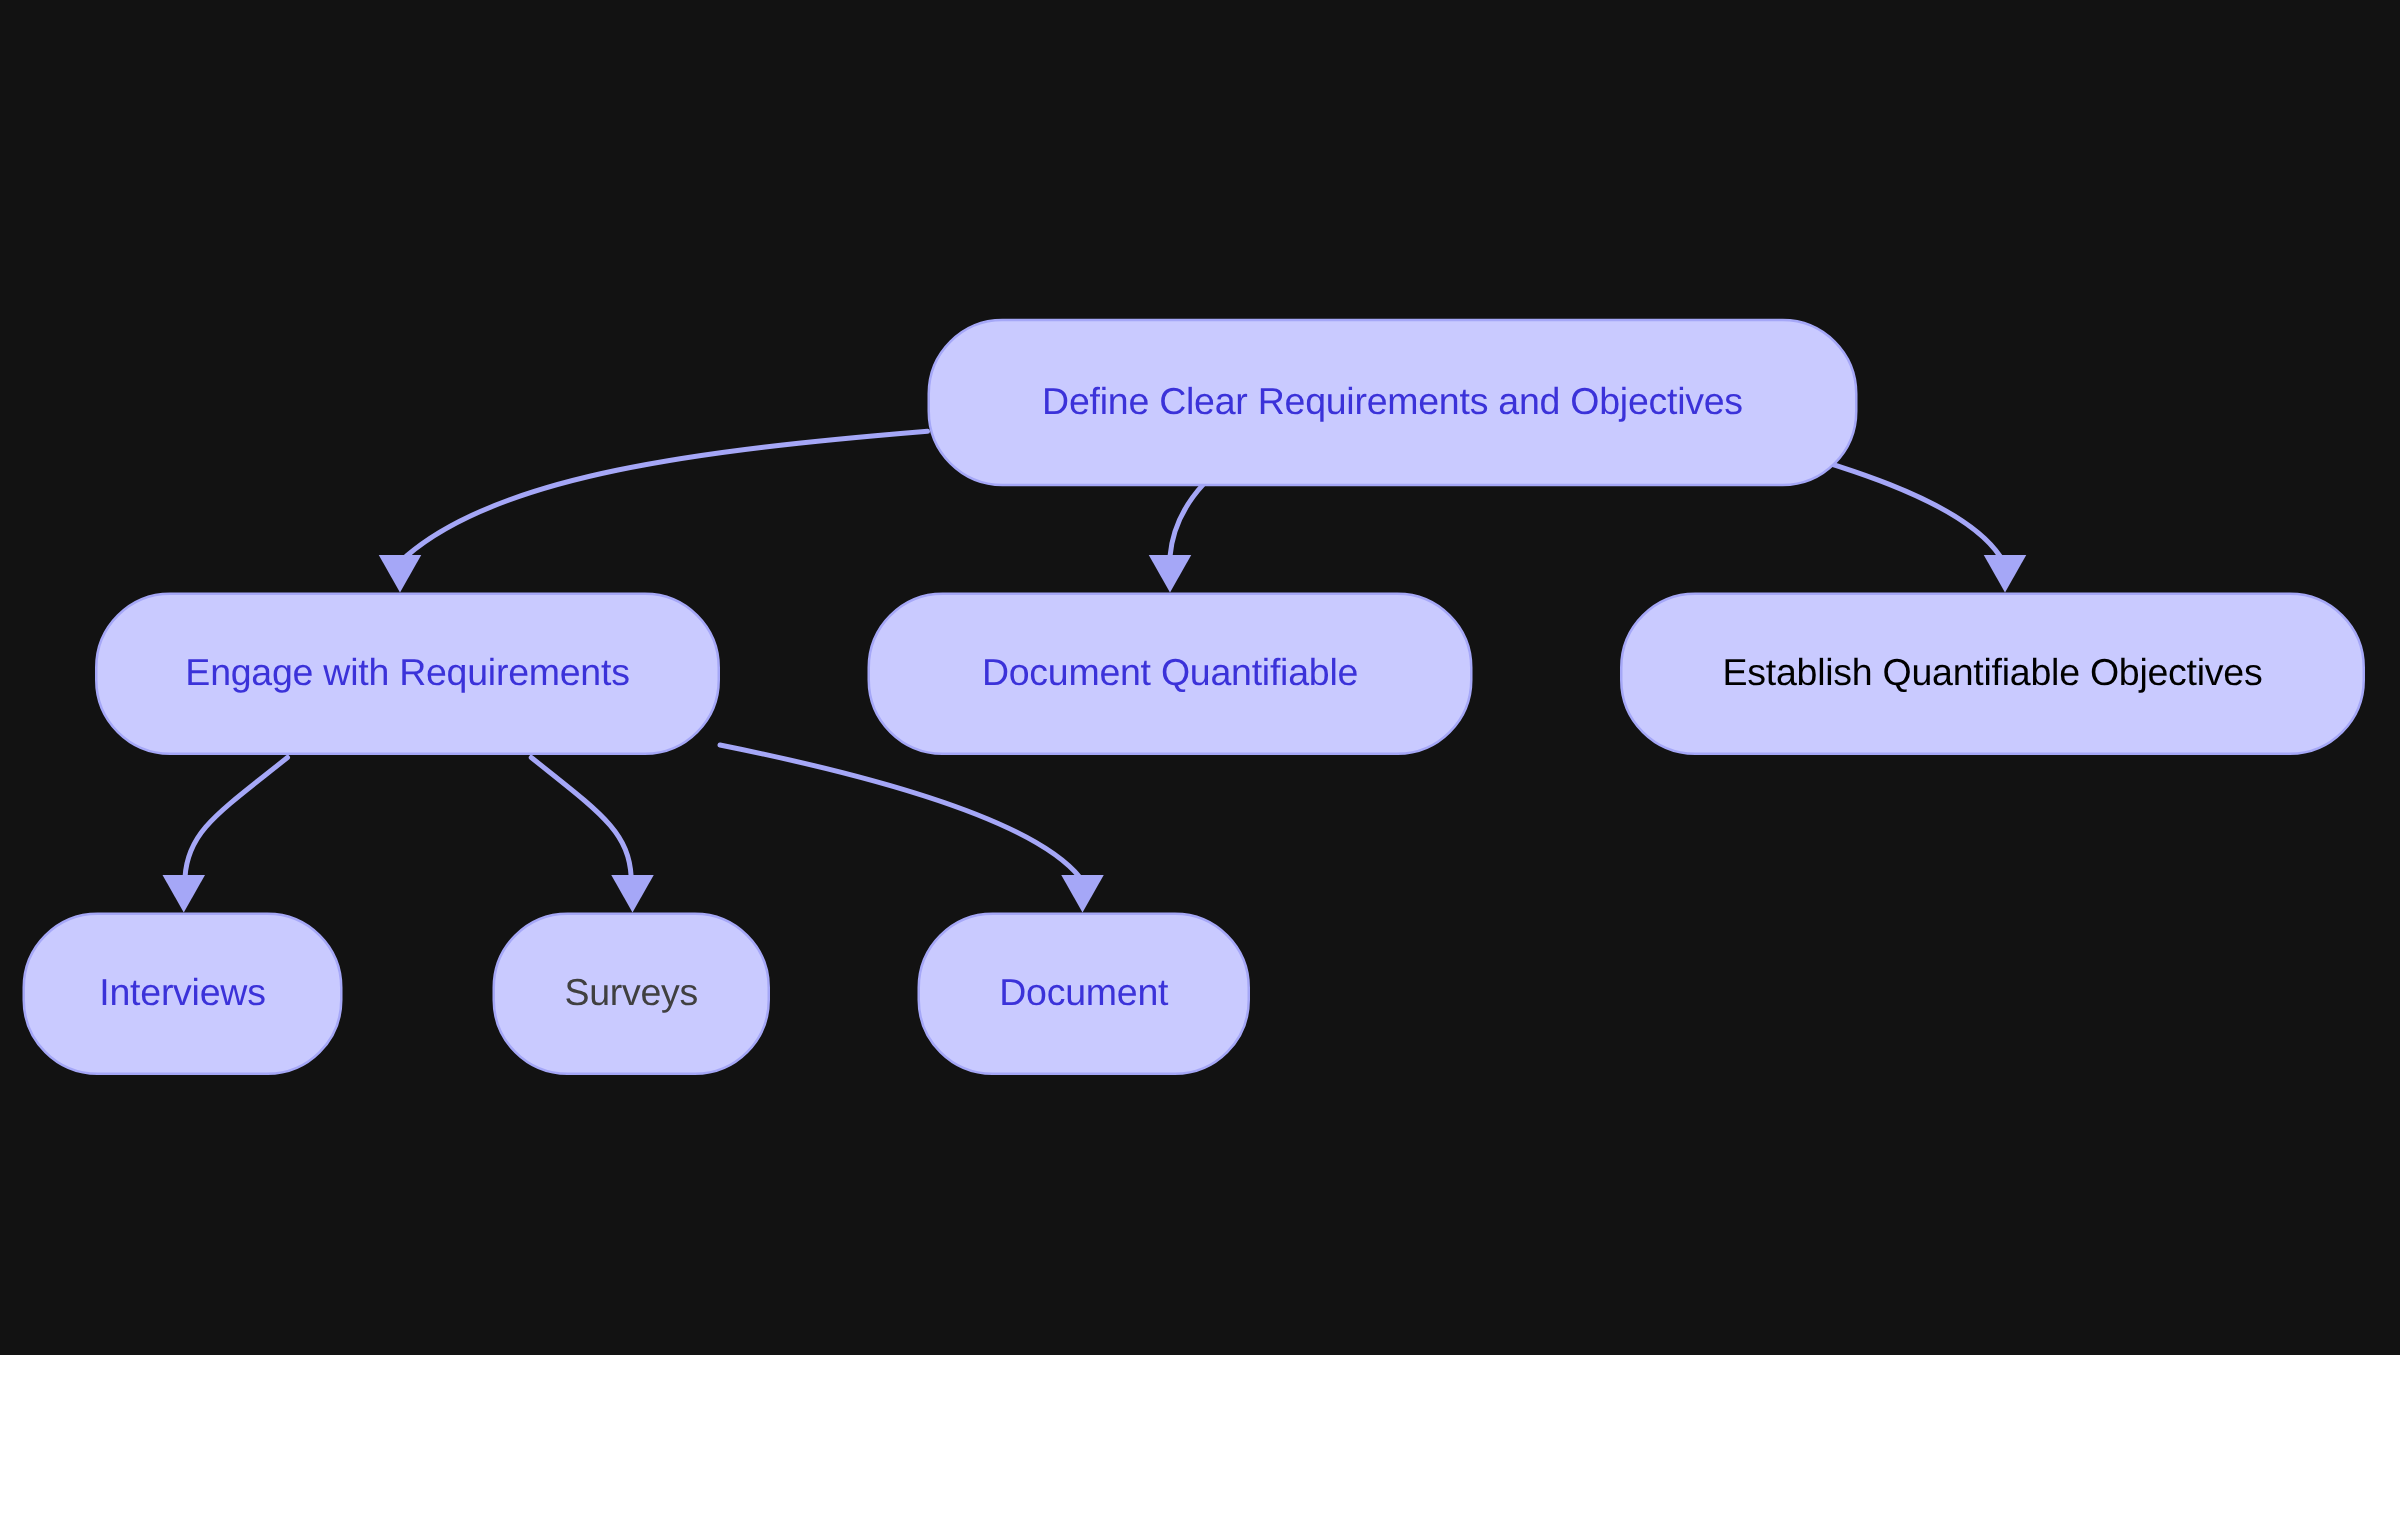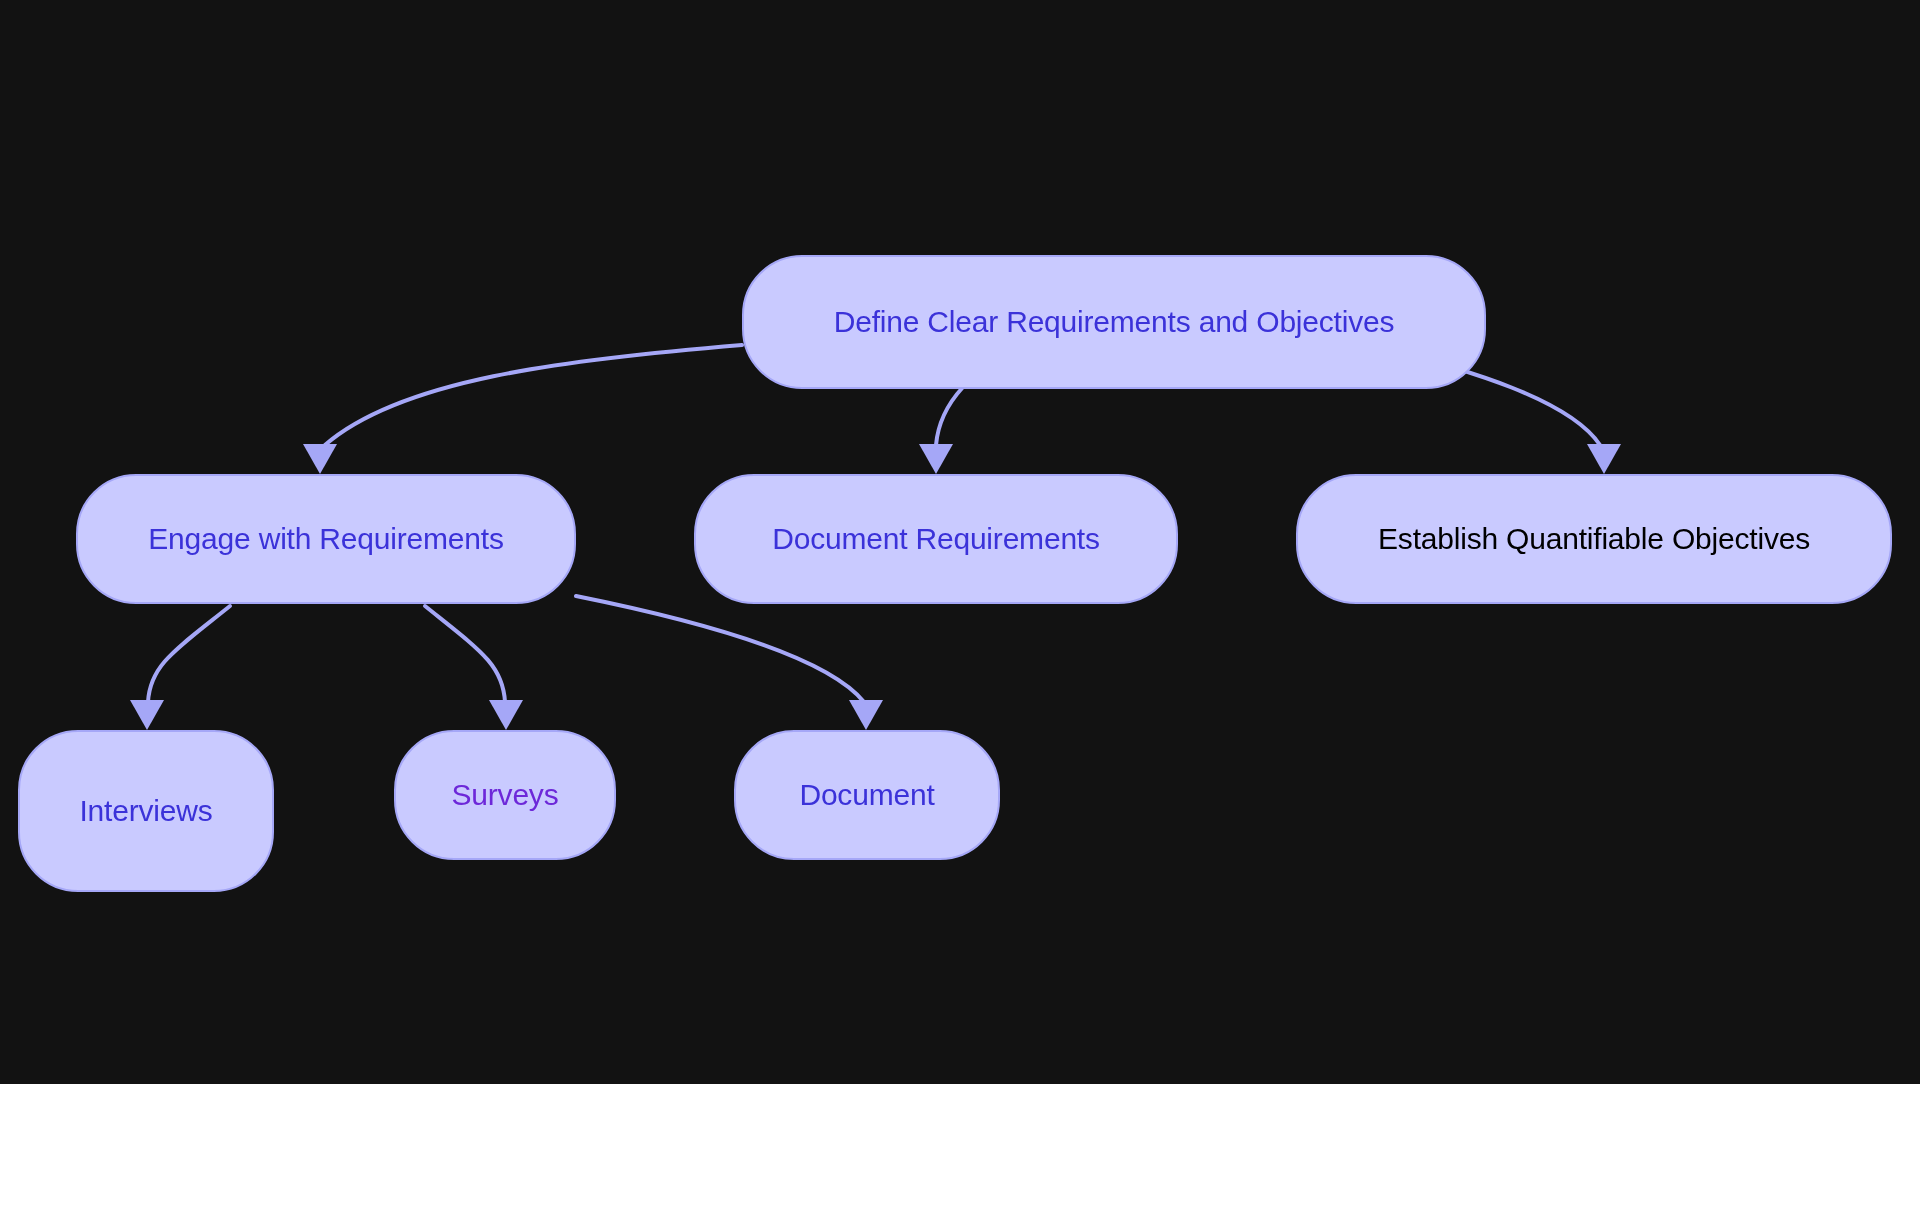--- a/index.html
+++ b/index.html
@@ -84,30 +84,30 @@
         <polygon points="849,700 883,700 866,730" fill="#a5a7f7"></polygon>
       </svg>
     <div id="node-layer">
         <div class="node" style="left: 742px; top: 208px; width: 744px; height: 134px; font-size: 30px; background: rgb(201, 202, 255); border-color: rgb(165, 167, 247); margin-top: 47px;">
           <span class="node-label" style="color: rgb(59, 50, 217);">Define Clear Requirements and Objectives</span>
         </div>
         <div class="node" style="left: 76px; top: 474px; width: 500px; height: 130px; font-size: 30px; background: rgb(201, 202, 255); border-color: rgb(165, 167, 247);">
           <span class="node-label" style="color: rgb(59, 50, 217);">Engage with Requirements</span>
         </div>
         <div class="node" style="left: 694px; top: 474px; width: 484px; height: 130px; font-size: 30px; background: rgb(201, 202, 255); border-color: rgb(165, 167, 247);">
-          <span class="node-label" style="color: rgb(59, 50, 217);">Document Requirements</span>
+          <span class="node-label" style="color: rgb(59, 50, 217);">Document Quantifiable</span>
         </div>
         <div class="node" style="left: 1296px; top: 474px; width: 596px; height: 130px; font-size: 30px; background: rgb(201, 202, 255); border-color: rgb(165, 167, 247);">
           <span class="node-label" style="color: #000000;">Establish Quantifiable Objectives</span>
         </div>
-        <div class="node" style="left: 18px; top: 730px; width: 256px; height: 162px; font-size: 30px; background: rgb(201, 202, 255); border-color: rgb(165, 167, 247);">
+        <div class="node" style="left: 18px; top: 730px; width: 256px; height: 130px; font-size: 30px; background: rgb(201, 202, 255); border-color: rgb(165, 167, 247);">
           <span class="node-label" style="color: rgb(59, 50, 217);">Interviews</span>
         </div>
         <div class="node" style="left: 394px; top: 730px; width: 222px; height: 130px; font-size: 30px; background: rgb(201, 202, 255); border-color: rgb(165, 167, 247);">
-          <span class="node-label" style="color: #6d28d9; text-align: right;">Surveys</span>
+          <span class="node-label" style="color: #404040; text-align: right;">Surveys</span>
         </div>
         <div class="node" style="left: 734px; top: 730px; width: 266px; height: 130px; font-size: 30px; background: rgb(201, 202, 255); border-color: rgb(165, 167, 247);">
           <span class="node-label" style="color: rgb(59, 50, 217);">Document</span>
         </div>
       </div>
   </div>
 
   <div id="footer">
     
   </div>

